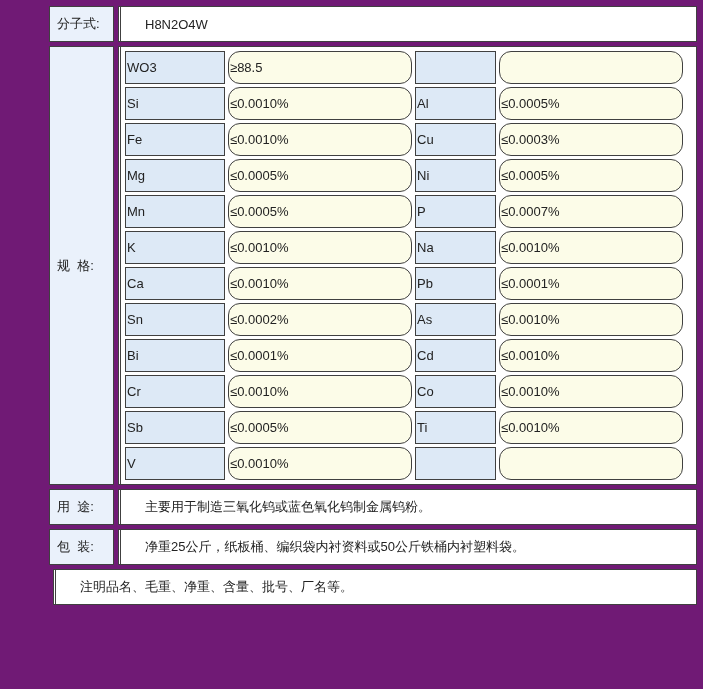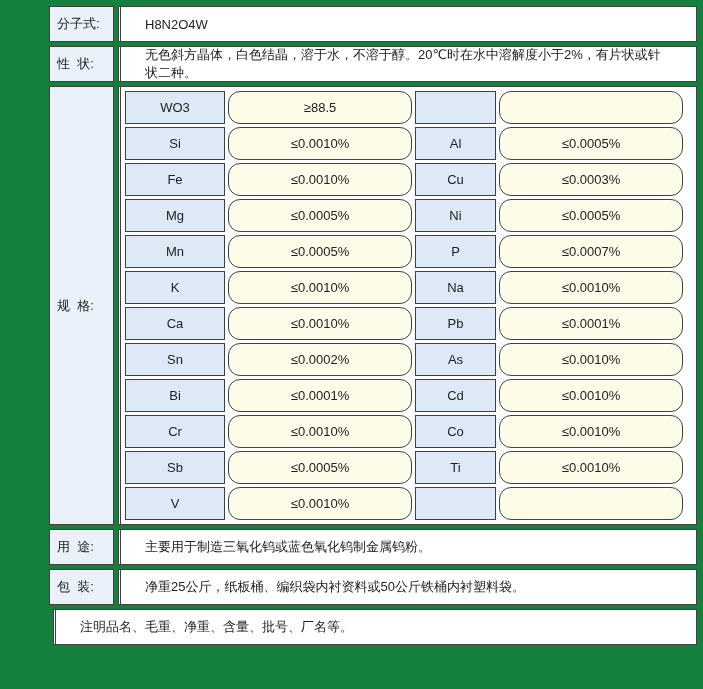--- a/index.html
+++ b/index.html
@@ -2,21 +2,21 @@
 <html><head>
 <meta charset="utf-8">
 <style>
   html, body { margin: 0; padding: 0; background: #ffffff; }
   .page {
     position: relative;
     width: 703px;
     height: 689px;
     box-sizing: border-box;
     padding: 6px 6px 0 49px;
-    background: #15803d;
+    background: #701a75;
     font-family: "Liberation Sans", "DejaVu Sans", sans-serif;
     font-size: 13px;
     color: #333333;
   }
   .main-row {
     display: flex;
     width: 648px;
     margin-bottom: 4px;
   }
   .label-cell {
@@ -50,45 +50,40 @@
   }
   table.spec-table {
     border-collapse: separate;
     border-spacing: 3px;
     table-layout: fixed;
   }
   .spec-table td {
     box-sizing: border-box;
     border: 1px solid #404040;
     height: 33px;
-    text-align: center;
     vertical-align: middle;
     overflow: hidden;
   }
   td.el  { background: #dde9f6; }
   td.val { background: #fcfce8; border-radius: 12px; }
   td.c1 { width: 100px; }
   td.c2 { width: 184px; }
   td.c3 { width: 81px; }
   td.c4 { width: 184px; }
 </style>
 </head>
 <body>
 
 <div class="page">
 
   <div class="main-row simple">
     <div class="label-cell">分子式:</div>
     <div class="content-cell">H8N2O4W</div>
   </div>
 
-  <div class="main-row simple">
-    <div class="label-cell">性  状:</div>
-    <div class="content-cell">无色斜方晶体，白色结晶，溶于水，不溶于醇。20℃时在水中溶解度小于2%，有片状或针状二种。</div>
-  </div>
 
   <div class="main-row">
     <div class="label-cell">规  格:</div>
     <div class="content-cell spec-content">
       <table class="spec-table">
         <tbody>
             <tr>
           <td class="el c1">WO3</td>
           <td class="val c2">≥88.5</td>
           <td class="el c3"></td>

